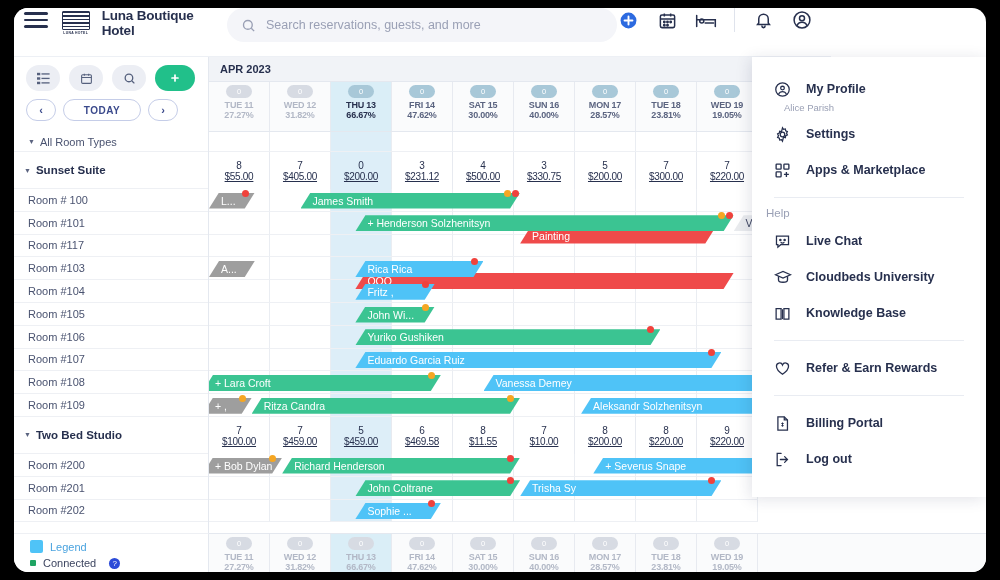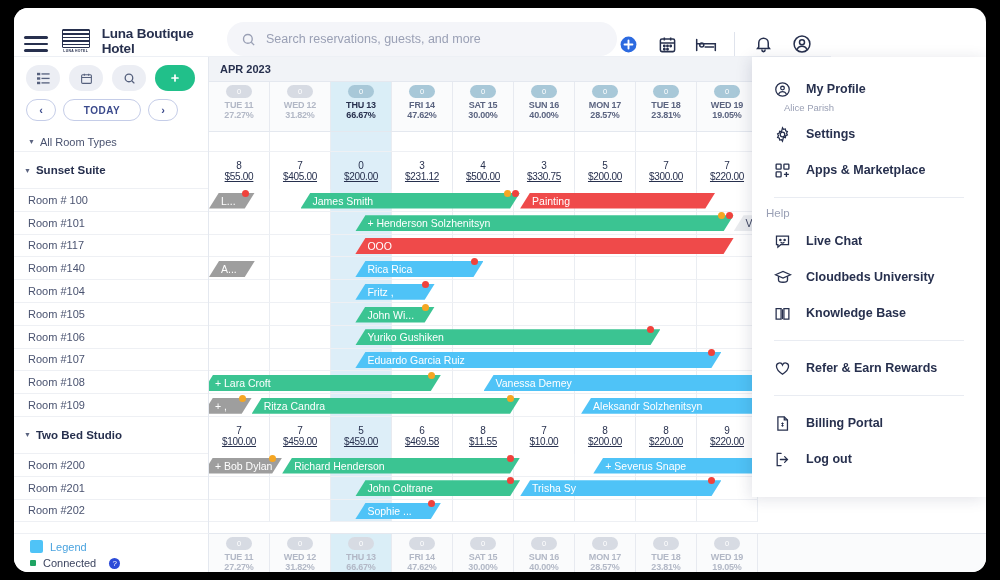--- a/index.html
+++ b/index.html
@@ -11,21 +11,21 @@
   #app {
     position: absolute; left: 14px; top: 8px;
     width: 972px; height: 564px;
     background: #fff; border-radius: 14px; overflow: hidden;
     color: #27304e;
   }
 
   
   .topbar {
     position: absolute; left: 0; top: 0; width: 817px; height: 49px;
-    background: #fff; display: flex; align-items: flex-end;
+    background: #fff; display: flex; align-items: flex-start;
     border-bottom: 1px solid #edf0f5;
   }
   .hamburger { margin-left: 10px; width: 30px; height: 24px; display: flex;
     flex-direction: column; justify-content: center; gap: 4px; cursor: pointer; }
   .hamburger i { display: block; height: 2.6px; background: #27304e; border-radius: 2px; }
   .brandlogo { margin-left: 14px; width: 34px; height: 30px; display: flex;
     flex-direction: column; align-items: center; justify-content: center; }
   .brandlogo .bld { width: 28px; height: 19px; border: 1.6px solid #27304e;
     border-radius: 1px; background:
       repeating-linear-gradient(to bottom, #27304e 0 1.3px, #fff 1.3px 3.4px); }
@@ -95,21 +95,21 @@
   .rate .p { text-decoration: underline; letter-spacing: -.3px; }
   .rate.today { background: #ddeef8; }
 
   
   .bar { position: absolute; height: 16px; line-height: 16px;
     font-size: 10.5px; color: #fff; white-space: nowrap; overflow: hidden;
     padding-left: 12px; cursor: pointer;
     clip-path: polygon(10px 0, 100% 0, calc(100% - 10px) 100%, 0 100%); }
   .bar.green { background: #3bc492; }
   .bar.blue  { background: #4fc3f7; }
-  .bar.red   { background: #ef4a4a; }
+  .bar.red   { background: #ef4a4a; margin-top: 35px; }
   .bar.gray  { background: #9e9e9e; }
   .bar.vip   { background: #e9ebee; color: #3d4560; }
   .dot { position: absolute; width: 7px; height: 7px; border-radius: 50%; }
   .dot.red { background: #f0423c; }
   .dot.orange { background: #f5a623; }
 
   
   .legend { position: absolute; left: 0; top: 525px; width: 195px; height: 39px;
     background: #fff; border-right: 1px solid #e4e8ef; border-top: 1px solid #eef0f4;
     padding: 6px 0 0 16px; }
@@ -303,21 +303,21 @@
       <div class="rowlbl ">
         <span>Room # 100</span>
       </div>
       <div class="rowlbl ">
         <span>Room #101</span>
       </div>
       <div class="rowlbl ">
         <span>Room #117</span>
       </div>
       <div class="rowlbl ">
-        <span>Room #140</span>
+        <span>Room #103</span>
       </div>
       <div class="rowlbl ">
         <span>Room #104</span>
       </div>
       <div class="rowlbl ">
         <span>Room #105</span>
       </div>
       <div class="rowlbl ">
         <span>Room #106</span>
       </div>

